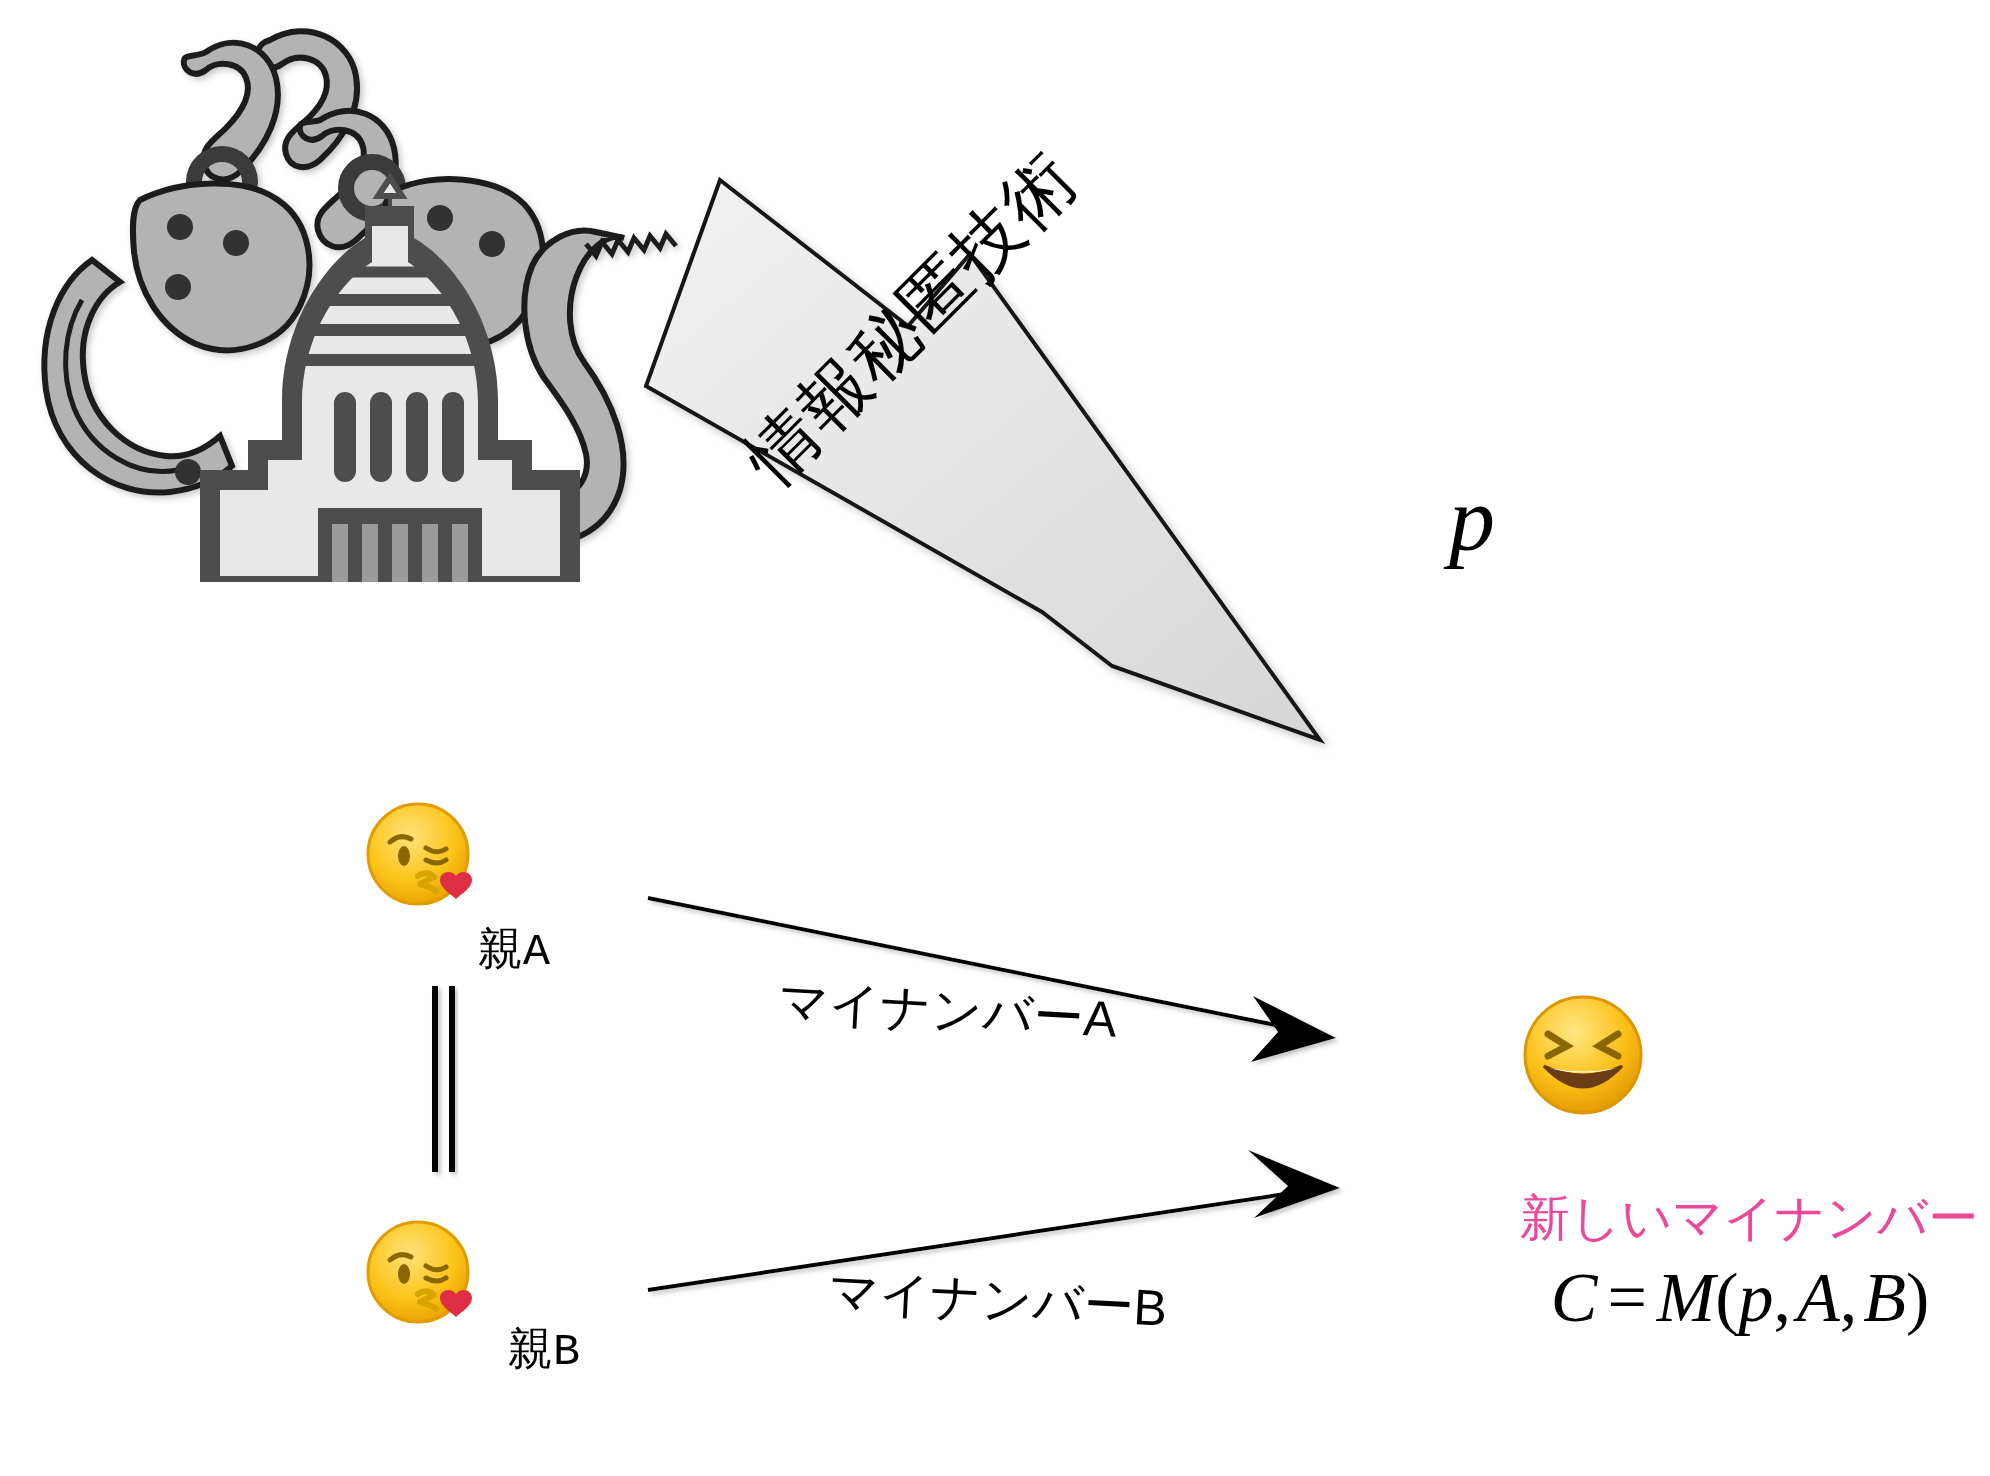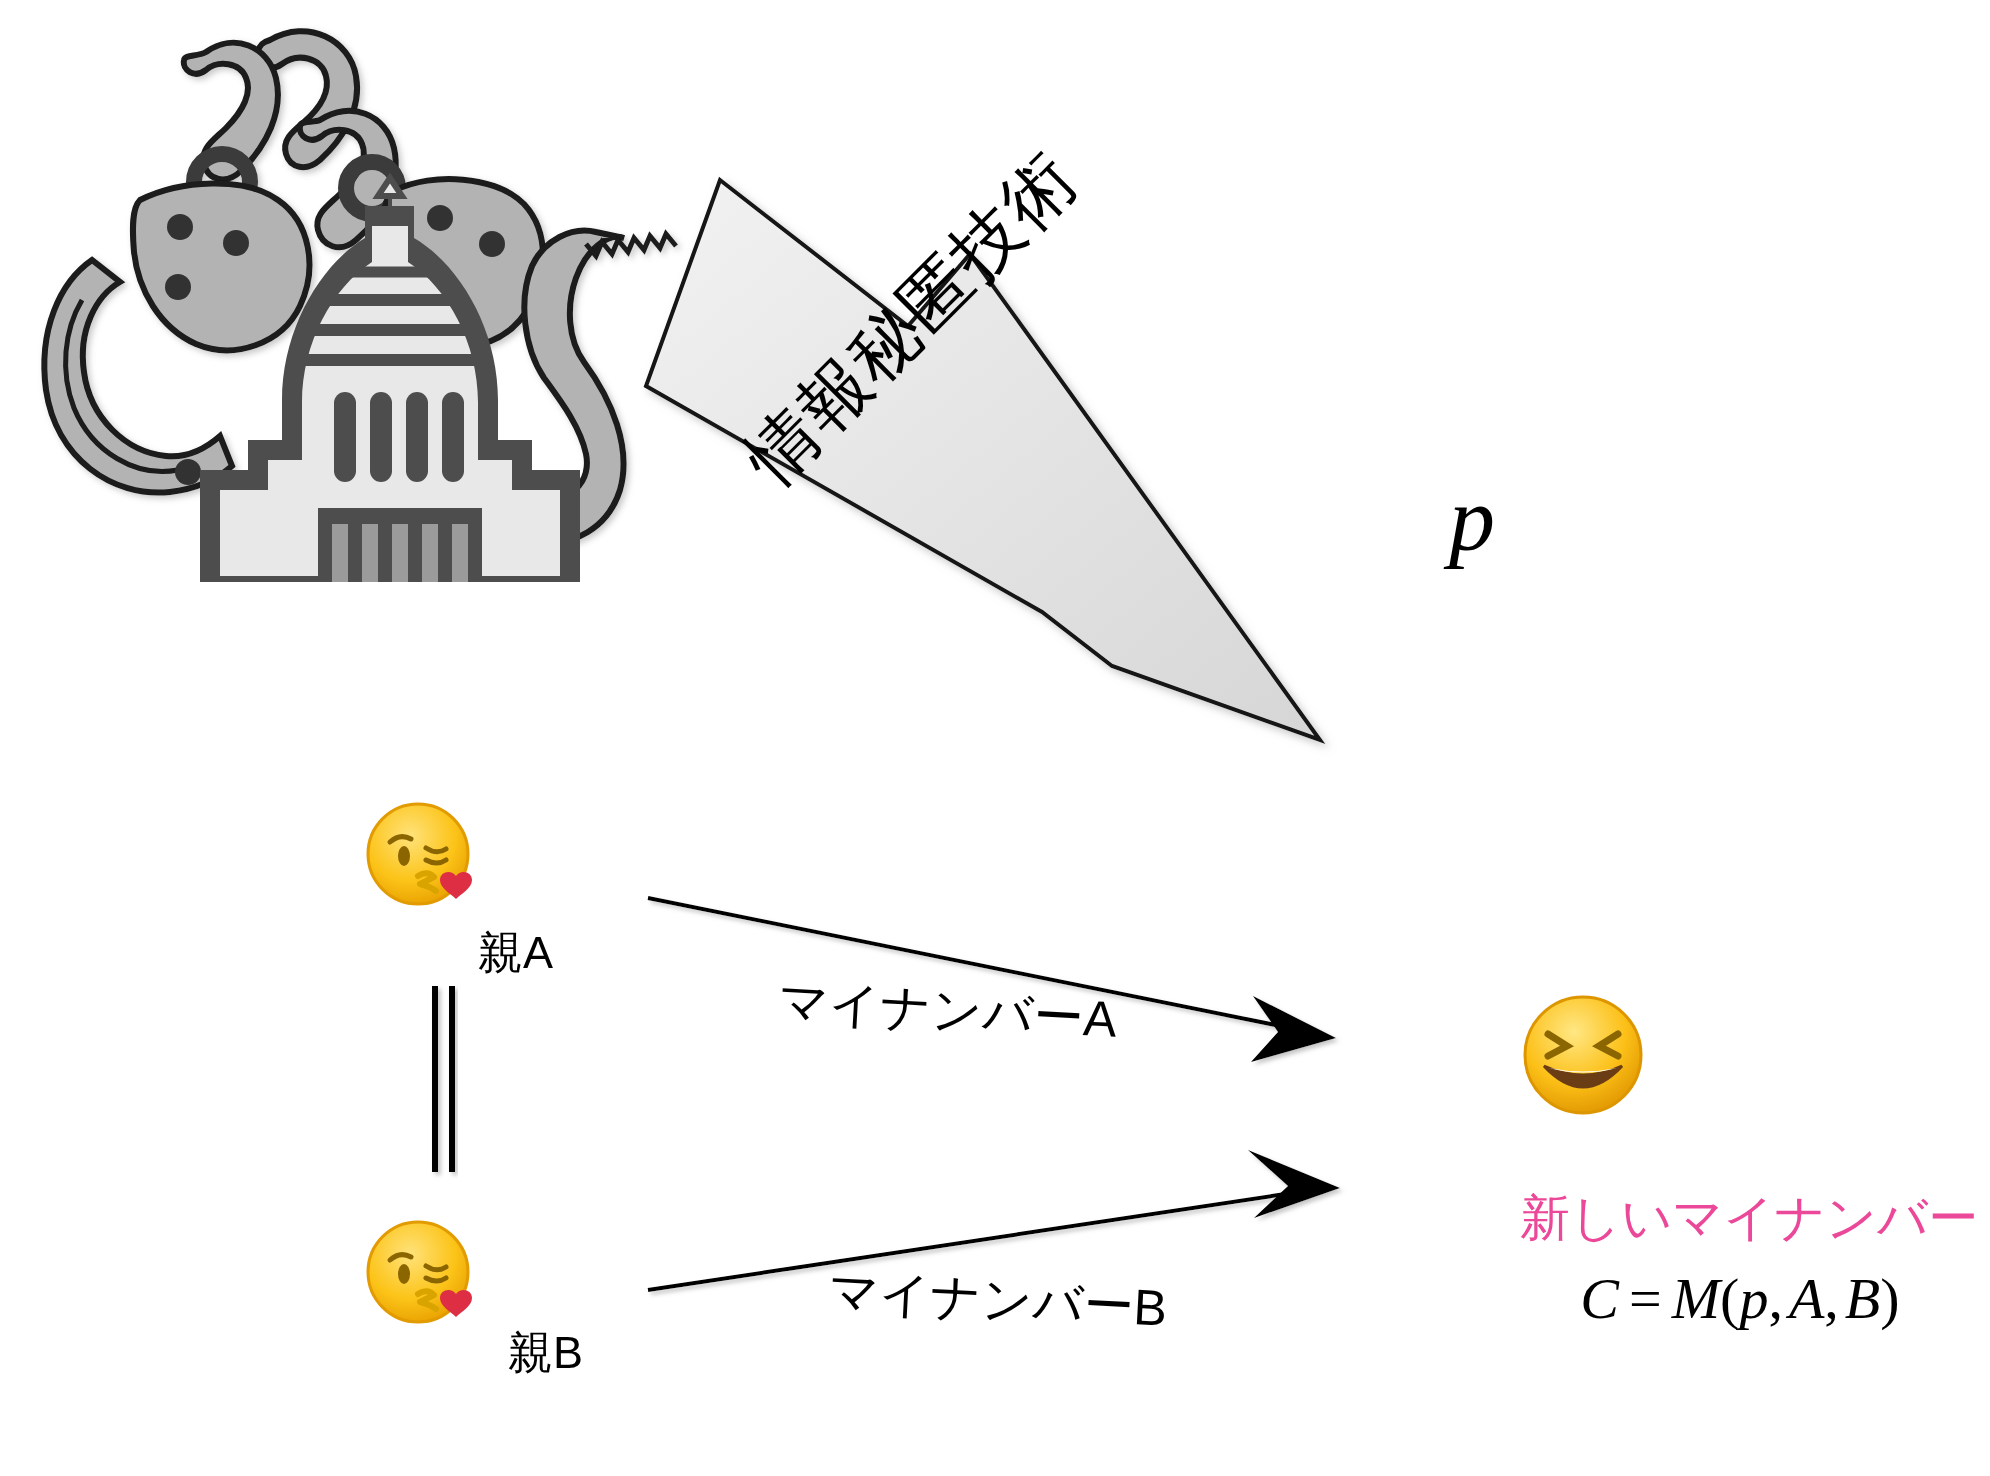--- a/index.html
+++ b/index.html
@@ -77,21 +77,21 @@
   }
   .emoji svg { display:block; }
 
   #emoji-parent-a { left: 360px; top: 792px; }
   #emoji-parent-b { left: 360px; top: 1210px; }
   #emoji-child    { left: 1518px; top: 990px; }
 
   
   .jp-label {
     position: absolute;
-    font-family: Liberation Sans, sans-serif;
+    font-family: Liberation Mono, monospace;
     font-size: 45px;
     color: #000;
     white-space: nowrap;
     line-height: 1.1;
   }
   #label-parent-a { left: 478px; top: 928px; }
   #label-parent-b { left: 508px; top: 1328px; }
 
   .arrow-text {
     position: absolute;
@@ -120,24 +120,24 @@
   #result-title {
     font-family: "Liberation Sans", sans-serif;
     font-size: 50px;
     color: #ec4899;
     white-space: nowrap;
     line-height: 1.15;
   }
   #result-formula {
     font-family: "Liberation Serif", serif;
     font-style: italic;
-    font-size: 58px;
-    color: #000;
-    white-space: nowrap;
-    margin-top: 18px;
+    font-size: 70px;
+    color: #000;
+    white-space: nowrap;
+    margin-top: 10px;
     line-height: 1.15;
   }
   #result-formula .up { font-style: normal; }
 
   
   #connectors {
     position: absolute;
     left: 0; top: 0;
     width: 1990px; height: 1476px;
     pointer-events: none;

